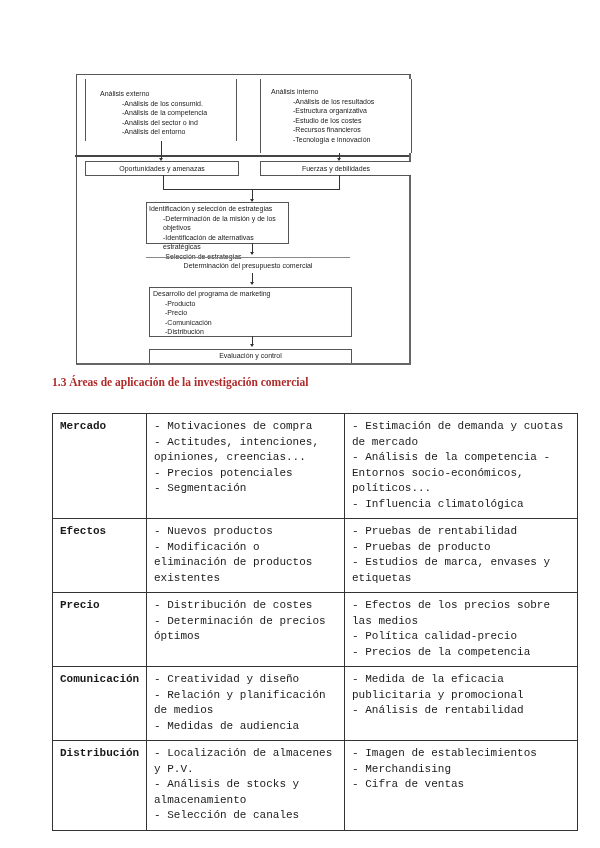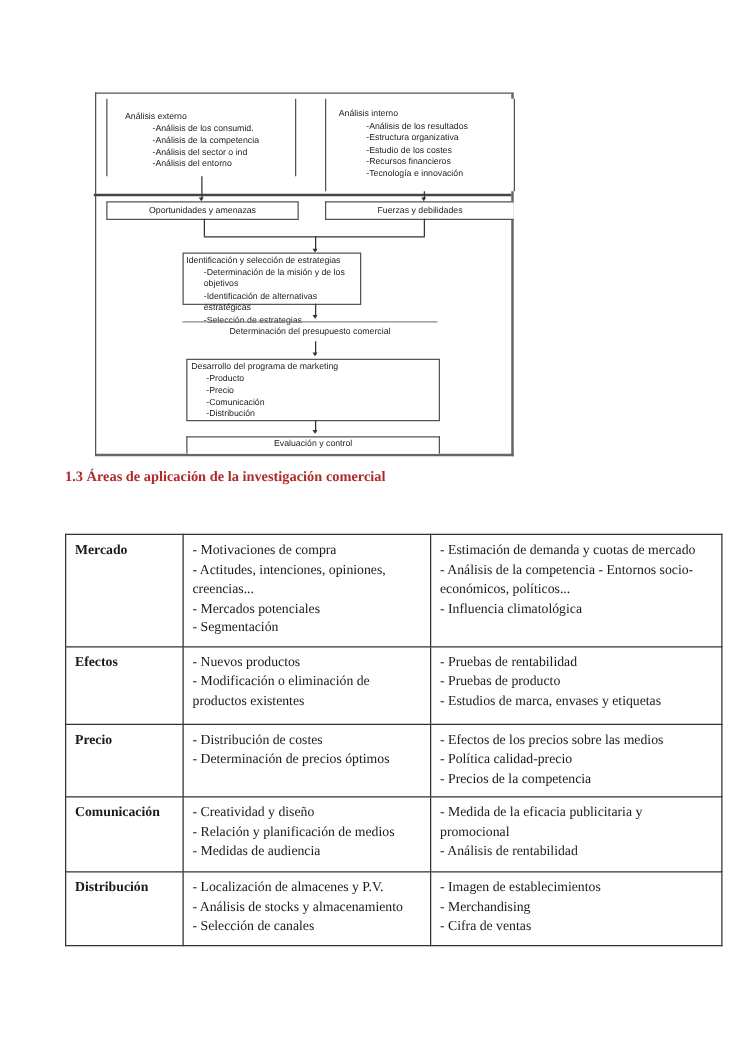--- a/index.html
+++ b/index.html
@@ -9,22 +9,22 @@
              border:1px solid #555; border-right:2px solid #666; border-bottom:2px solid #666; background:#fff; }
   .dg { position:absolute; font-family:"Liberation Sans", sans-serif; font-size:7px; color:#222; line-height:9.6px; }
   .box { position:absolute; border:1px solid #555; background:#fff; }
   .box.open { border-top:none; border-bottom:none; }
   .box.centered { text-align:center; }
   .line { position:absolute; background:#333; }
   .arrow { position:absolute; width:0; height:0; border-left:2px solid transparent; border-right:2px solid transparent; border-top:3px solid #333; }
   .indent { padding-left:22px; }
   .heading { position:absolute; left:52px; top:376px; font-family:"Liberation Serif", serif;
              font-size:11.5px; font-weight:bold; color:#b02a2a; }
-  table.areas { position:absolute; left:52px; top:427px; width:526px; border-collapse:collapse;
-                font-family:Liberation Serif, serif; font-size:11px; line-height:15.5px; }
+  table.areas { position:absolute; left:52px; top:413px; width:526px; border-collapse:collapse;
+                font-family:Liberation Mono, monospace; font-size:11px; line-height:15.5px; }
   table.areas td { border:1.3px solid #333; vertical-align:top; padding:5px 6px 6px 7px; }
   table.areas td.cat { font-weight:bold; width:80px; }
   table.areas td.c2 { width:184px; }
   table.areas td div { white-space:normal; }
 </style>
 </head>
 <body>
 
 <div class="diagram">
 
@@ -98,21 +98,21 @@
 
 <div class="heading">1.3 Áreas de aplicación de la investigación comercial</div>
 
 <table class="areas">
   <tbody>
     <tr style="height:87px;">
       <td class="cat">Mercado</td>
       <td class="c2">
         <div>- Motivaciones de compra</div>
         <div>- Actitudes, intenciones, opiniones, creencias...</div>
-        <div>- Mercados potenciales</div>
+        <div>- Precios potenciales</div>
         <div>- Segmentación</div>
       </td>
       <td>
         <div>- Estimación de demanda y cuotas de mercado</div>
         <div>- Análisis de la competencia - Entornos socio-económicos, políticos...</div>
         <div>- Influencia climatológica</div>
       </td>
     </tr>
     <tr style="height:62px;">
       <td class="cat">Efectos</td>

